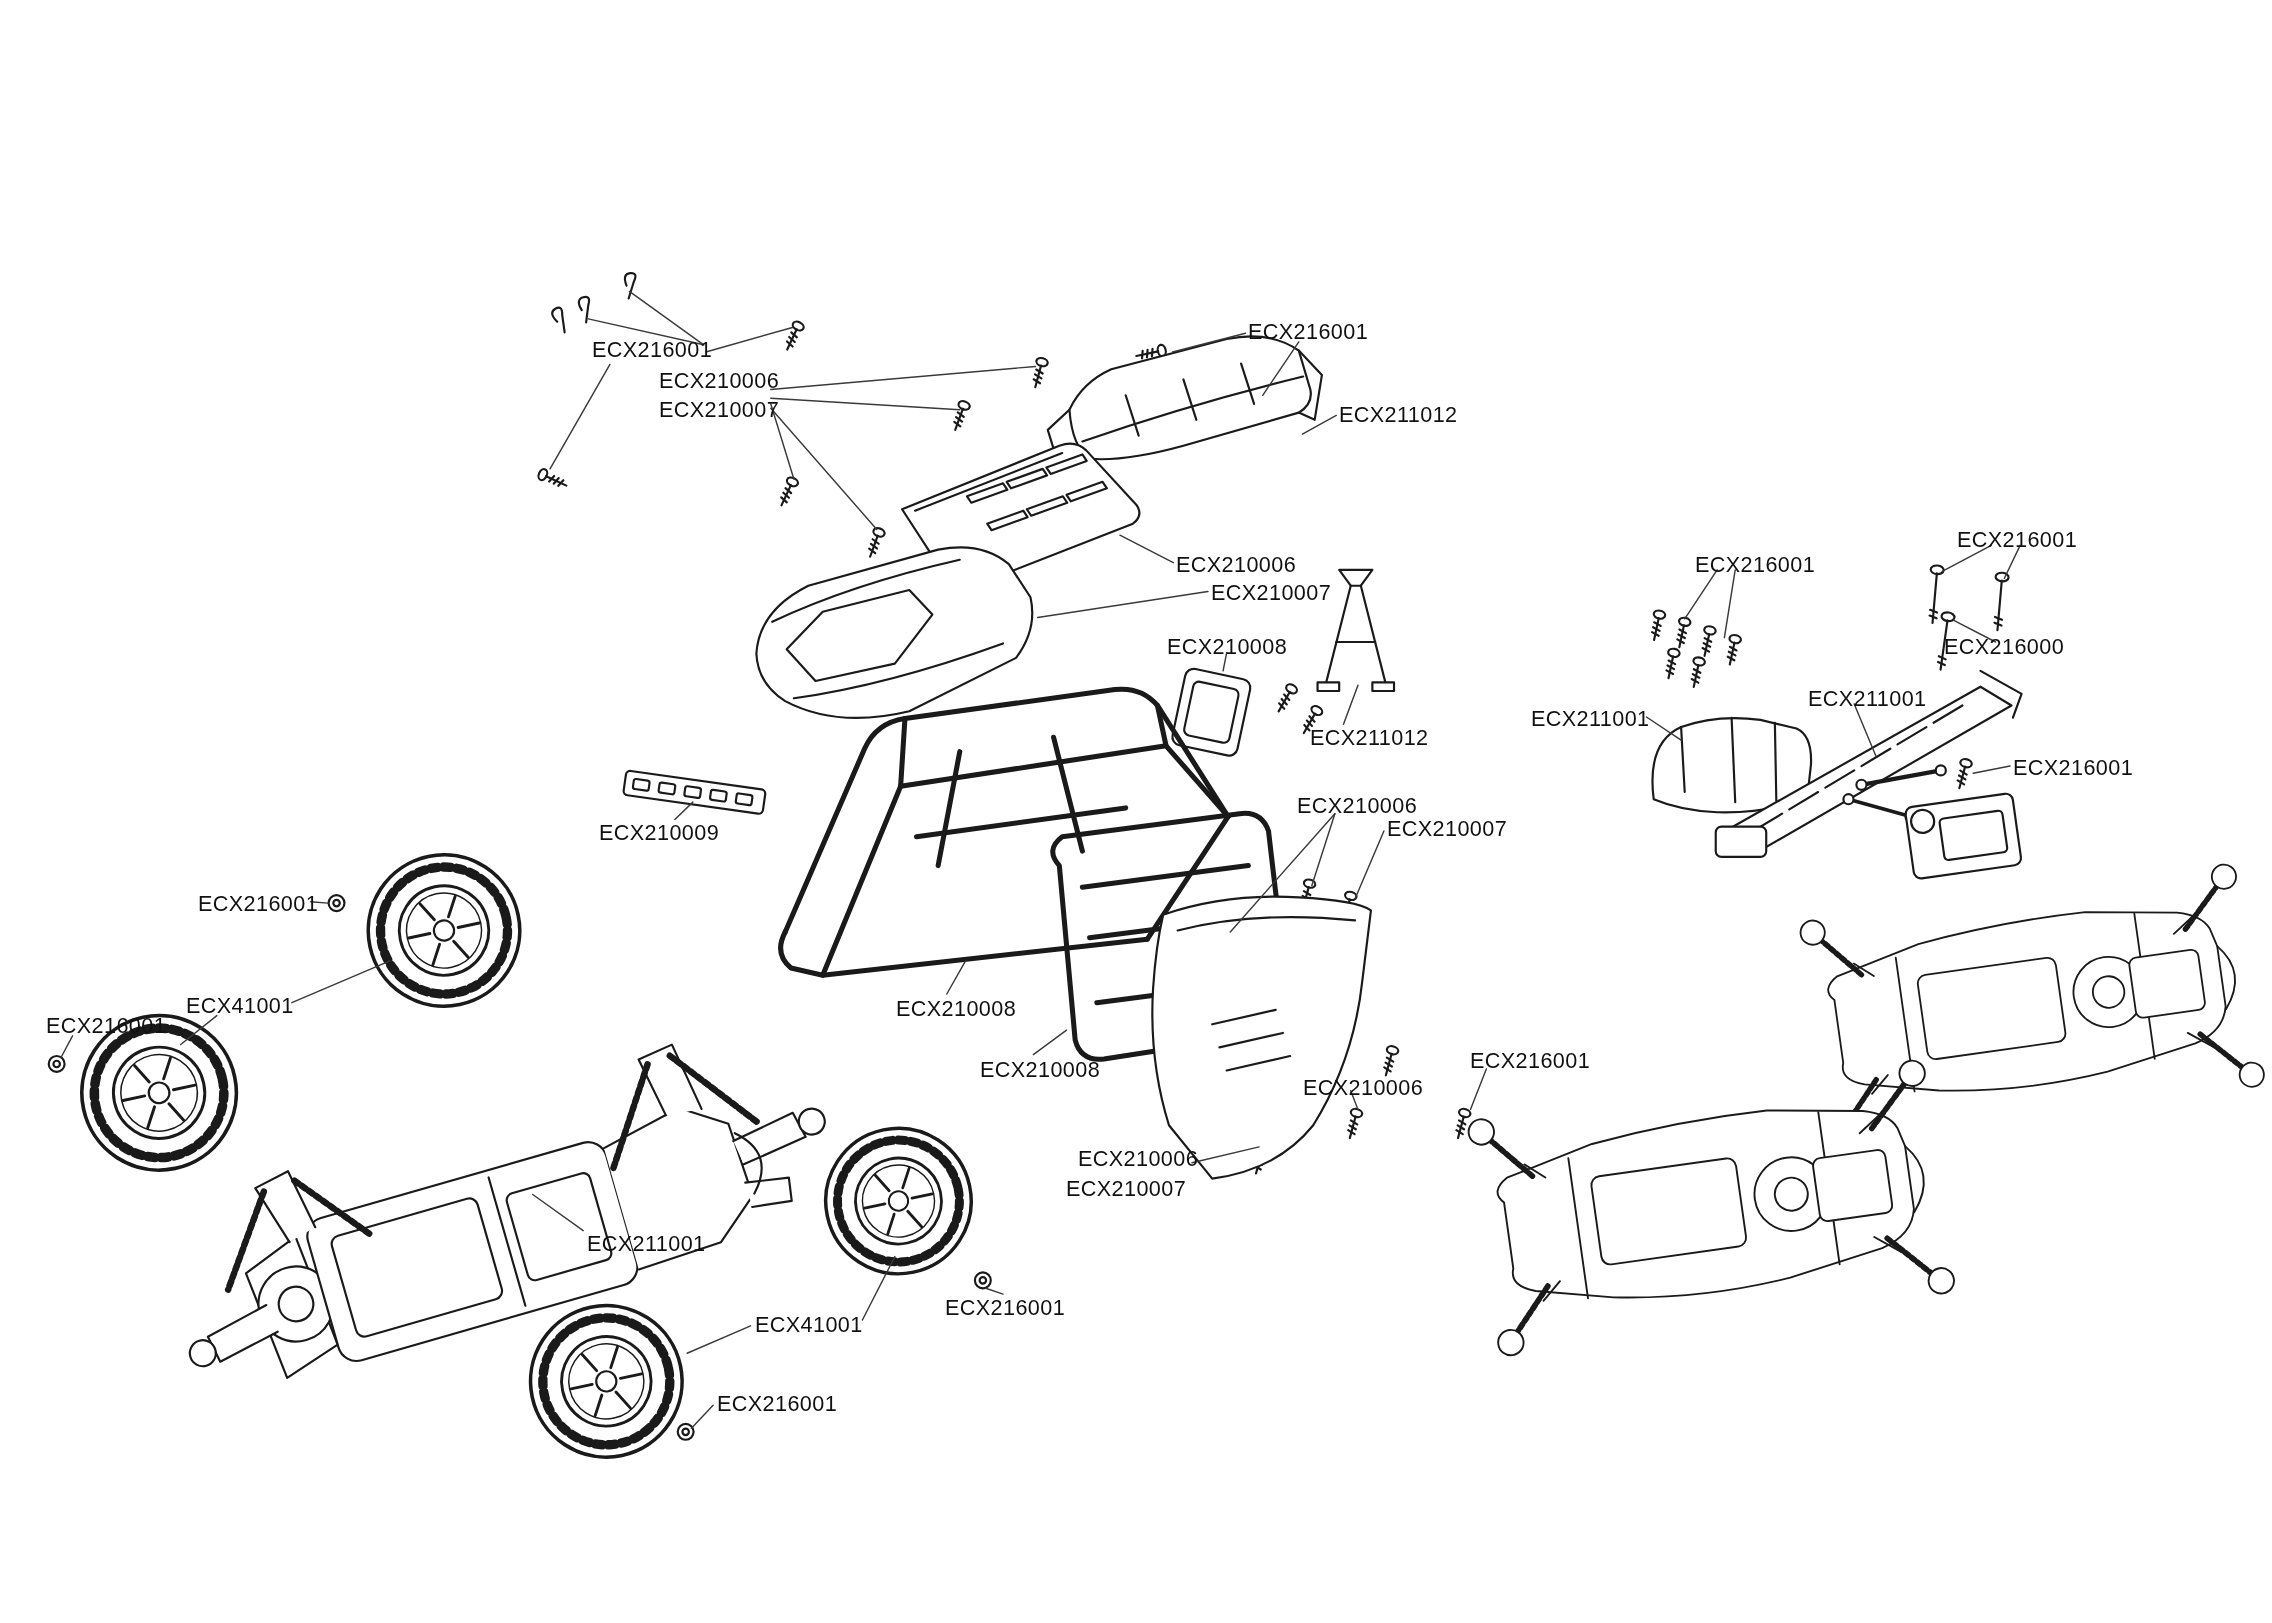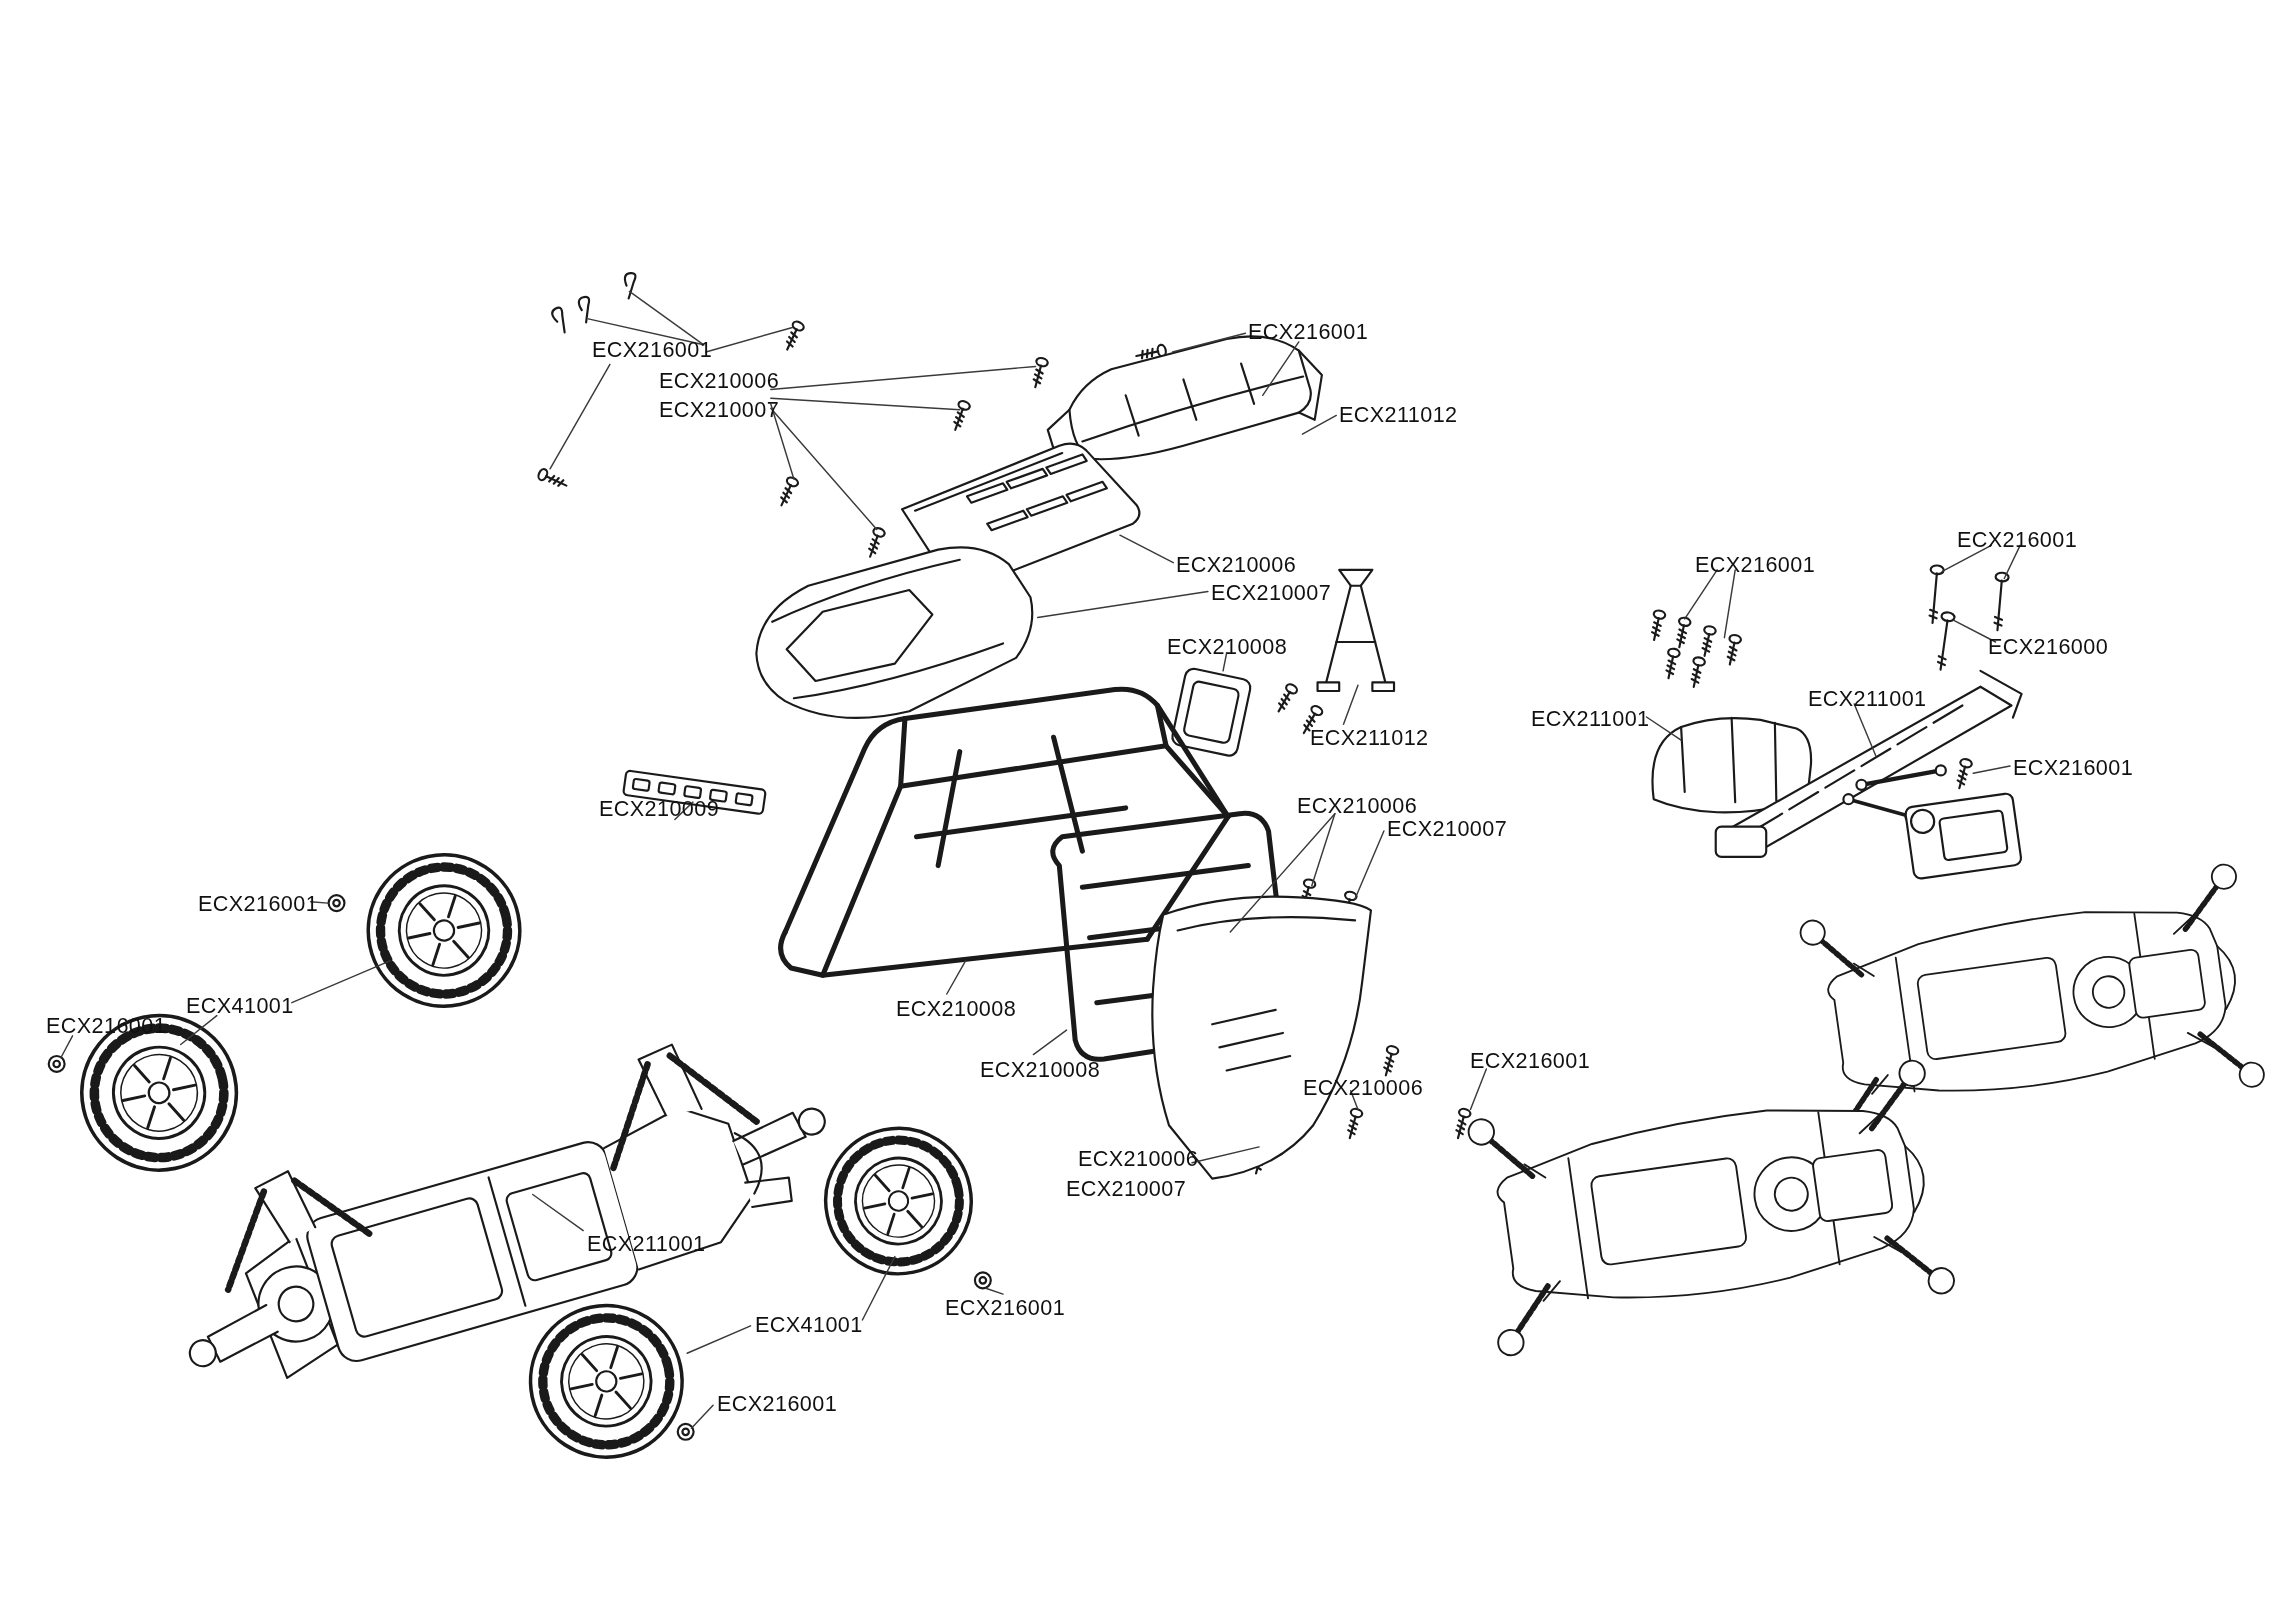--- a/index.html
+++ b/index.html
@@ -315,25 +315,25 @@
 <div class="lbl" style="left:659px;top:369px">ECX210006</div>
 <div class="lbl" style="left:659px;top:398px">ECX210007</div>
 <div class="lbl" style="left:1248px;top:320px">ECX216001</div>
 <div class="lbl" style="left:1339px;top:403px">ECX211012</div>
 <div class="lbl" style="left:1176px;top:553px">ECX210006</div>
 <div class="lbl" style="left:1211px;top:581px">ECX210007</div>
 <div class="lbl" style="left:1167px;top:635px">ECX210008</div>
 <div class="lbl" style="left:1310px;top:726px">ECX211012</div>
 <div class="lbl" style="left:1695px;top:553px">ECX216001</div>
 <div class="lbl" style="left:1957px;top:528px">ECX216001</div>
-<div class="lbl" style="left:1988px;top:635px">ECX216000</div>
+<div class="lbl" style="left:1944px;top:635px">ECX216000</div>
 <div class="lbl" style="left:1531px;top:707px">ECX211001</div>
 <div class="lbl" style="left:1808px;top:687px">ECX211001</div>
 <div class="lbl" style="left:2013px;top:756px">ECX216001</div>
-<div class="lbl" style="left:599px;top:797px">ECX210009</div>
+<div class="lbl" style="left:599px;top:821px">ECX210009</div>
 <div class="lbl" style="left:198px;top:892px">ECX216001</div>
 <div class="lbl" style="left:186px;top:994px">ECX41001</div>
 <div class="lbl" style="left:46px;top:1014px">ECX216001</div>
 <div class="lbl" style="left:1297px;top:794px">ECX210006</div>
 <div class="lbl" style="left:1387px;top:817px">ECX210007</div>
 <div class="lbl" style="left:896px;top:997px">ECX210008</div>
 <div class="lbl" style="left:980px;top:1058px">ECX210008</div>
 <div class="lbl" style="left:1470px;top:1049px">ECX216001</div>
 <div class="lbl" style="left:1303px;top:1076px">ECX210006</div>
 <div class="lbl" style="left:1078px;top:1147px">ECX210006</div>

